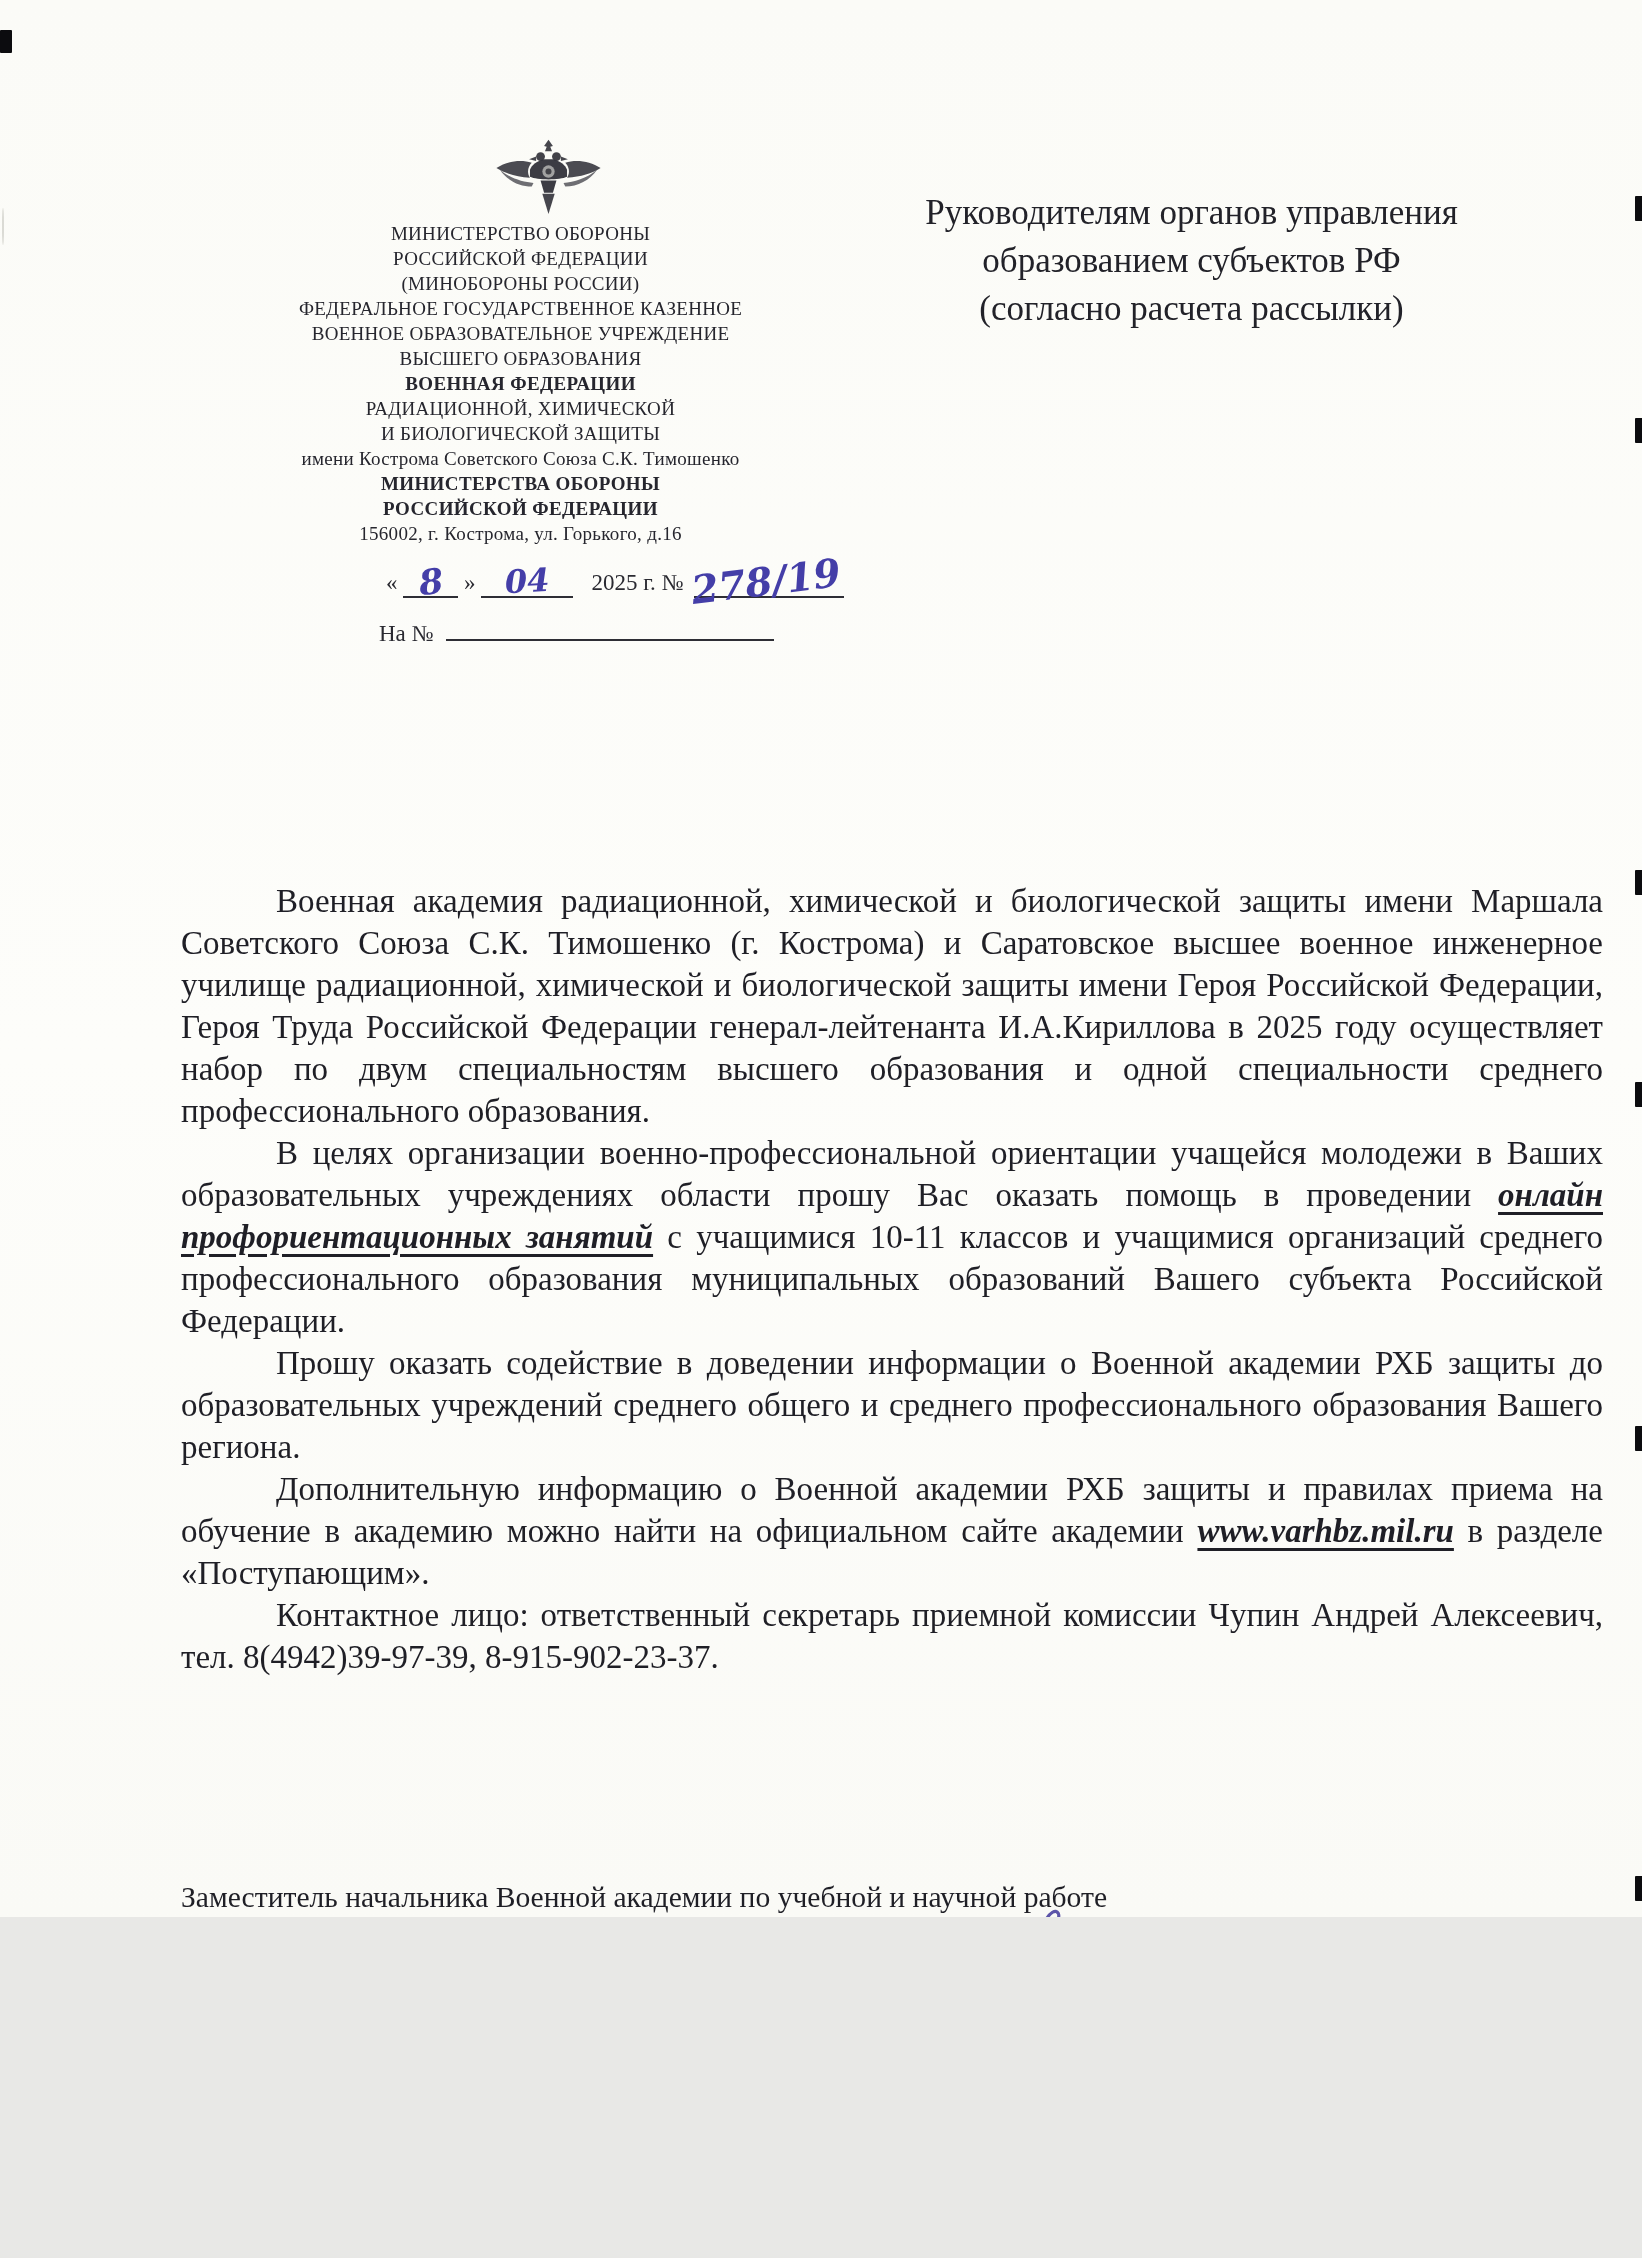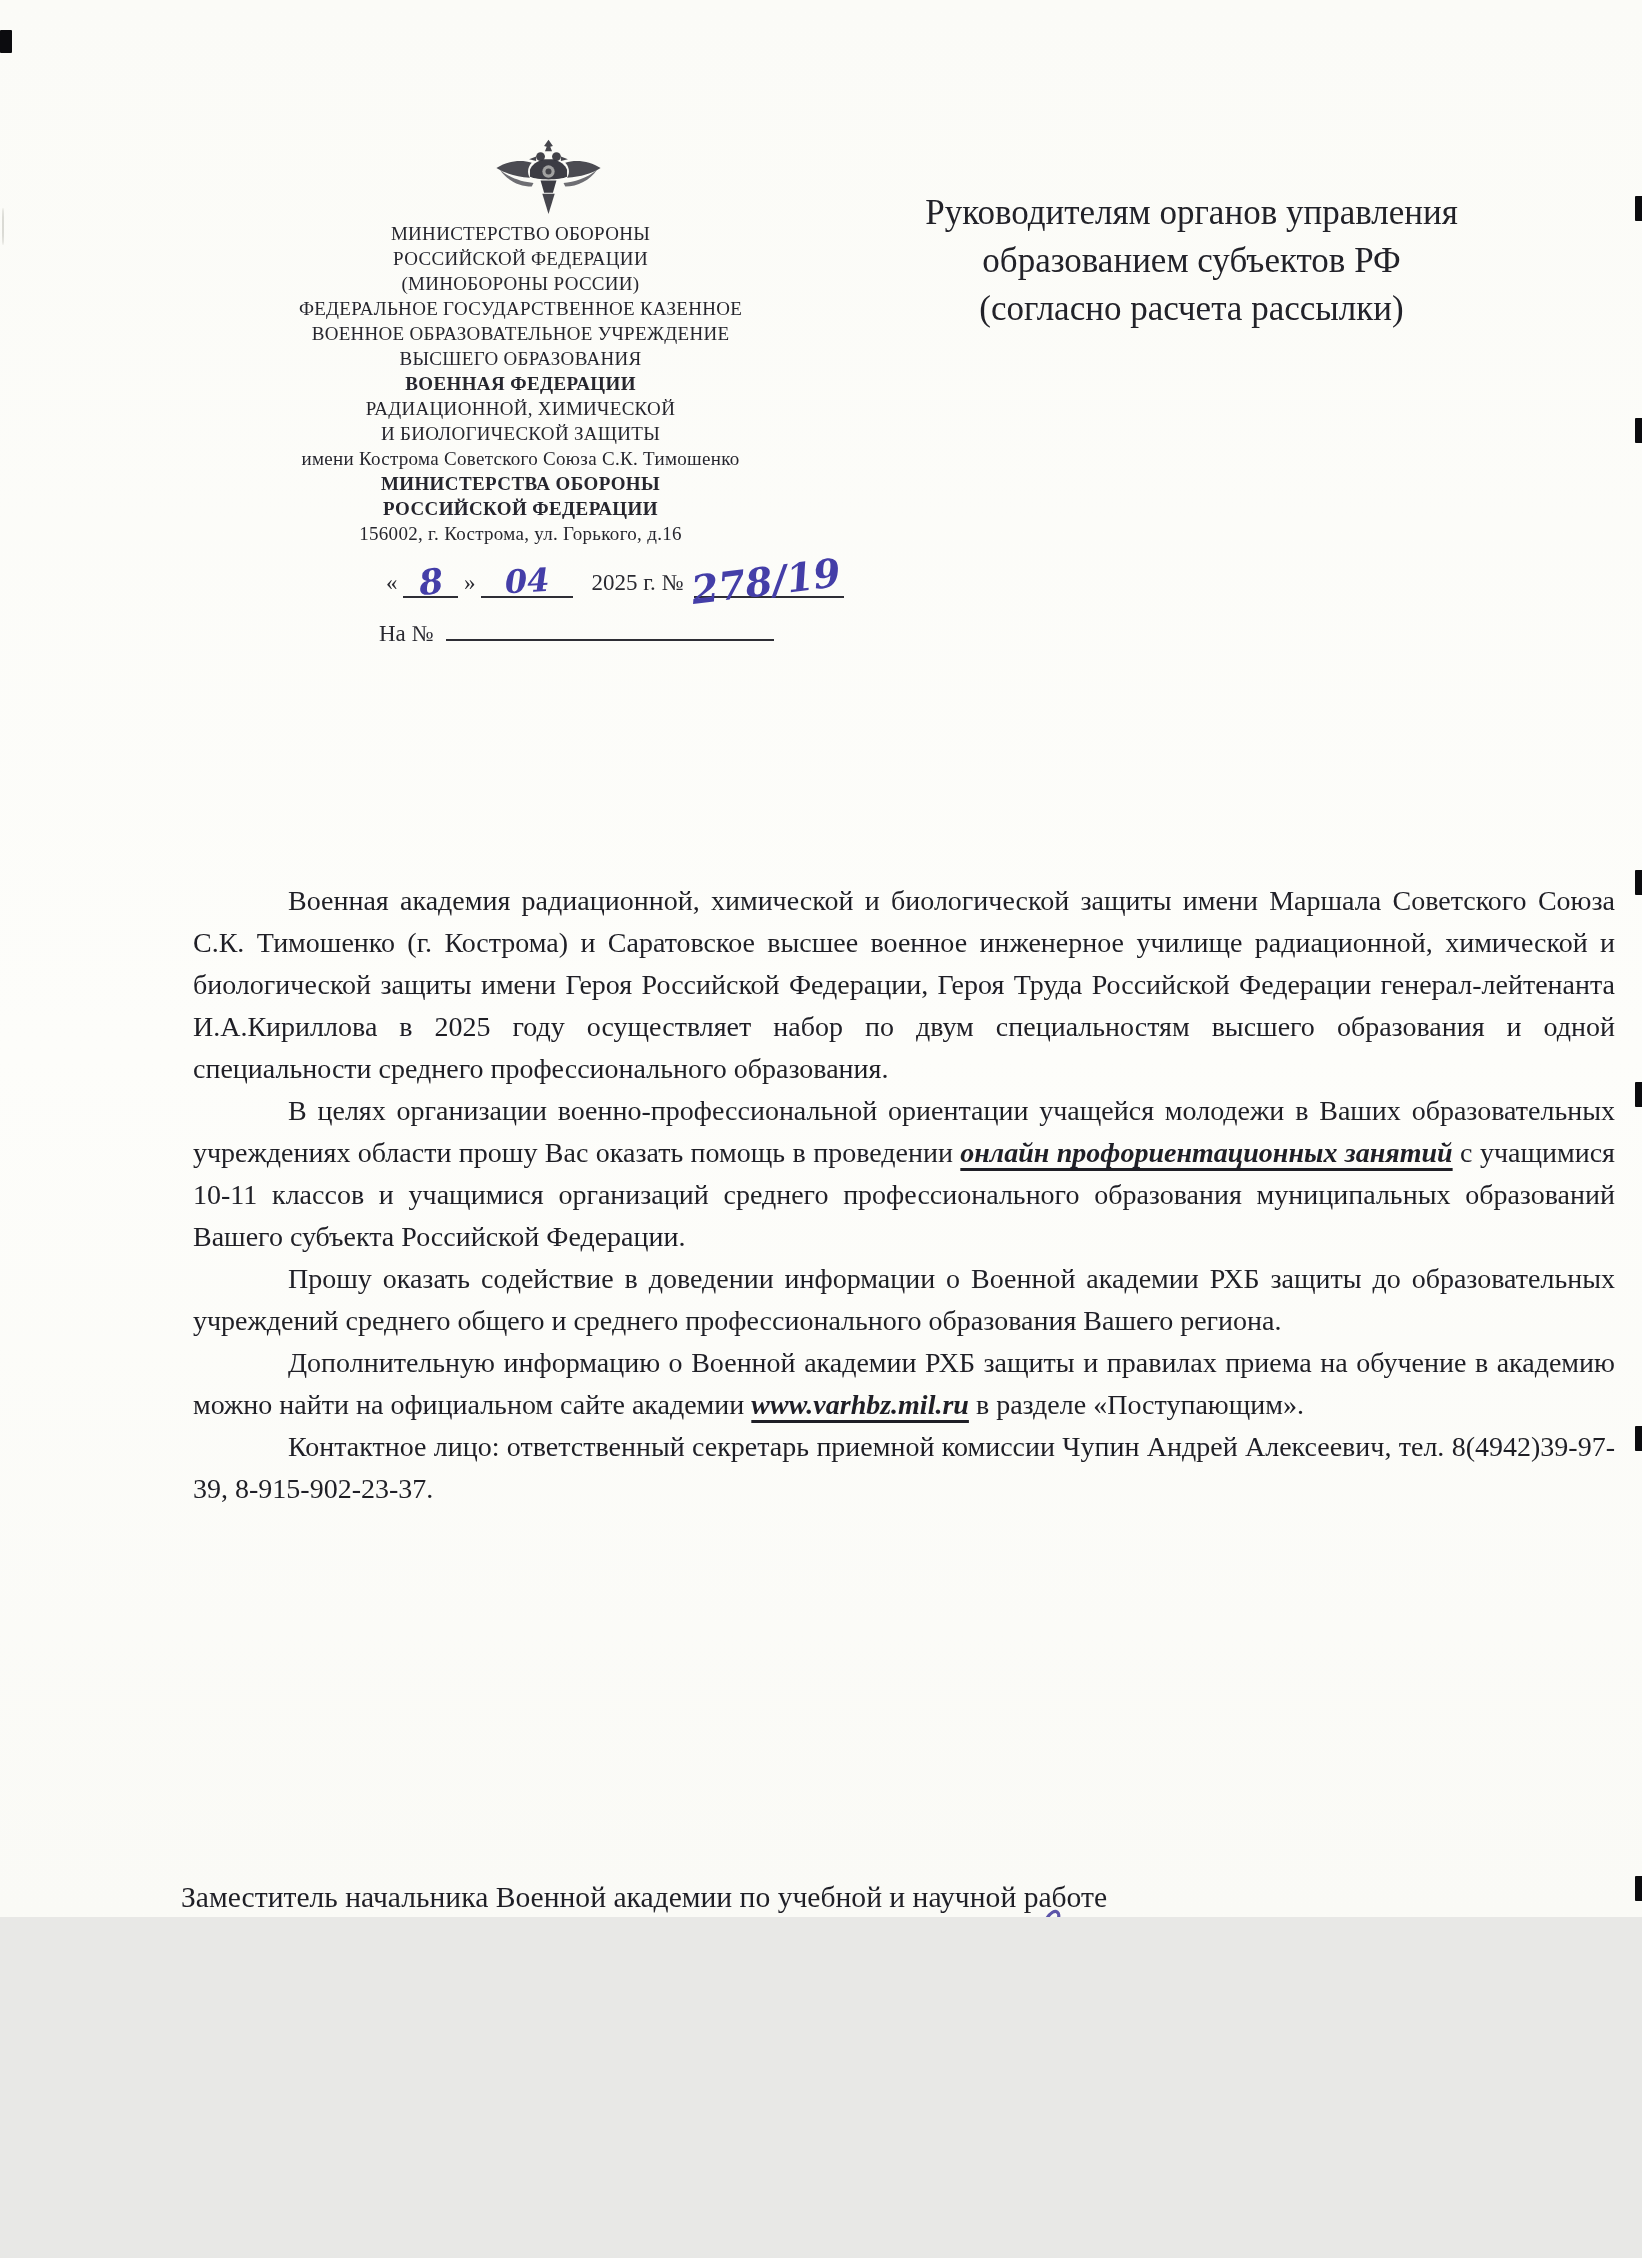--- a/index.html
+++ b/index.html
@@ -41,22 +41,22 @@
   .year-label{margin:0 5.3px 0 12.4px;}
   .refline{position:absolute;left:379px;top:618px;font-size:23px;color:#2a2a31;}
   .ref-rule{display:inline-block;width:328px;border-bottom:2.2px solid #2e2e35;height:21px;margin-left:12.4px;}
   
   .addressee{
     position:absolute;left:887px;top:189px;width:609px;
     text-align:center;font-size:35px;line-height:48px;color:#222229;
   }
   
   .body-text{
-    position:absolute;left:193px;top:880px;width:1422px;
-    font-size:28px;line-height:42px;text-align:justify;color:#1f1f26;
+    position:absolute;left:181px;top:880px;width:1422px;
+    font-size:33px;line-height:42px;text-align:justify;color:#1f1f26;
   }
   .body-text p{margin:0;text-indent:95px;}
   .em-phrase{
     font-weight:bold;font-style:italic;
     text-decoration:underline;text-decoration-thickness:3.1px;text-underline-offset:6.2px;
   }
   
   .signoff{position:absolute;left:181px;top:1881px;font-size:29.6px;color:#1f1f26;}
   .sig-svg{position:absolute;left:887px;top:1902px;}
   .signer{position:absolute;left:1409px;top:1976px;font-size:36px;color:#222229;}

